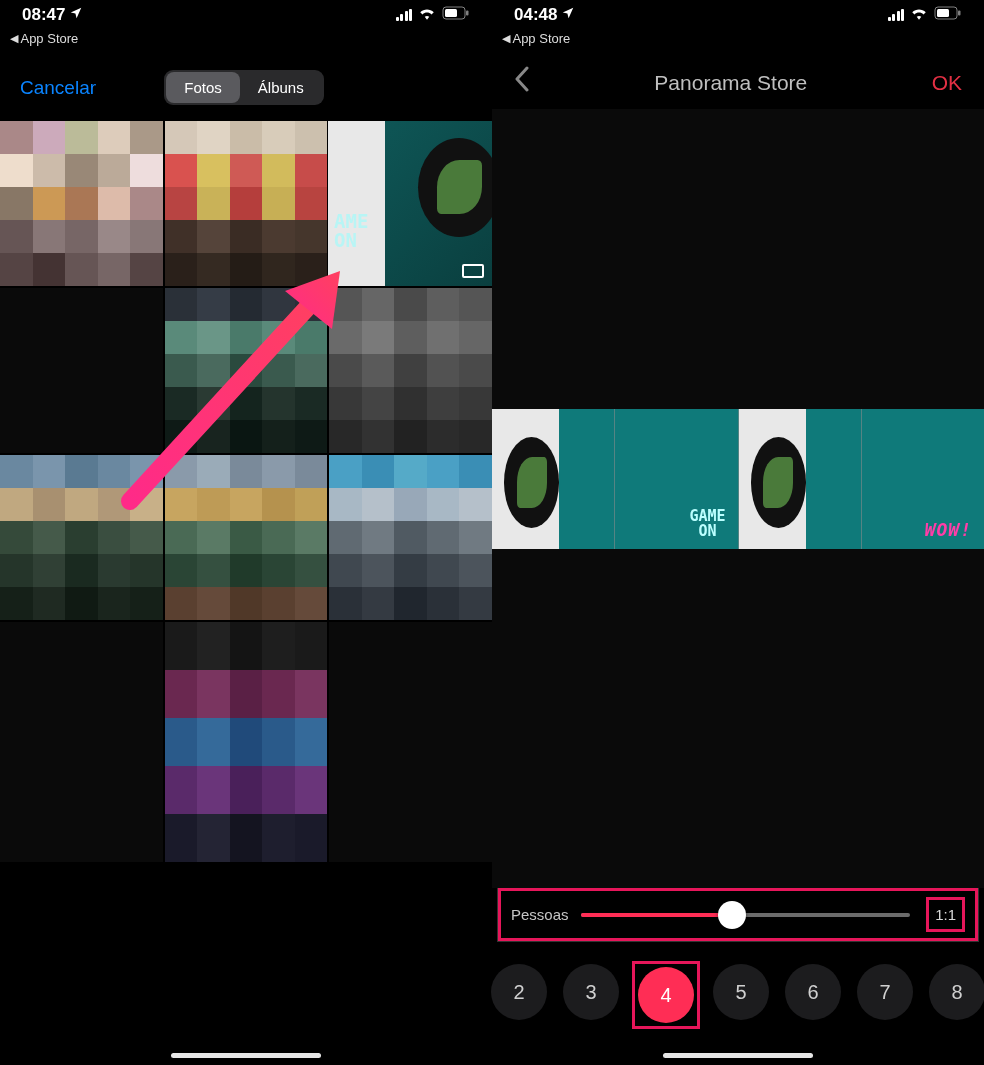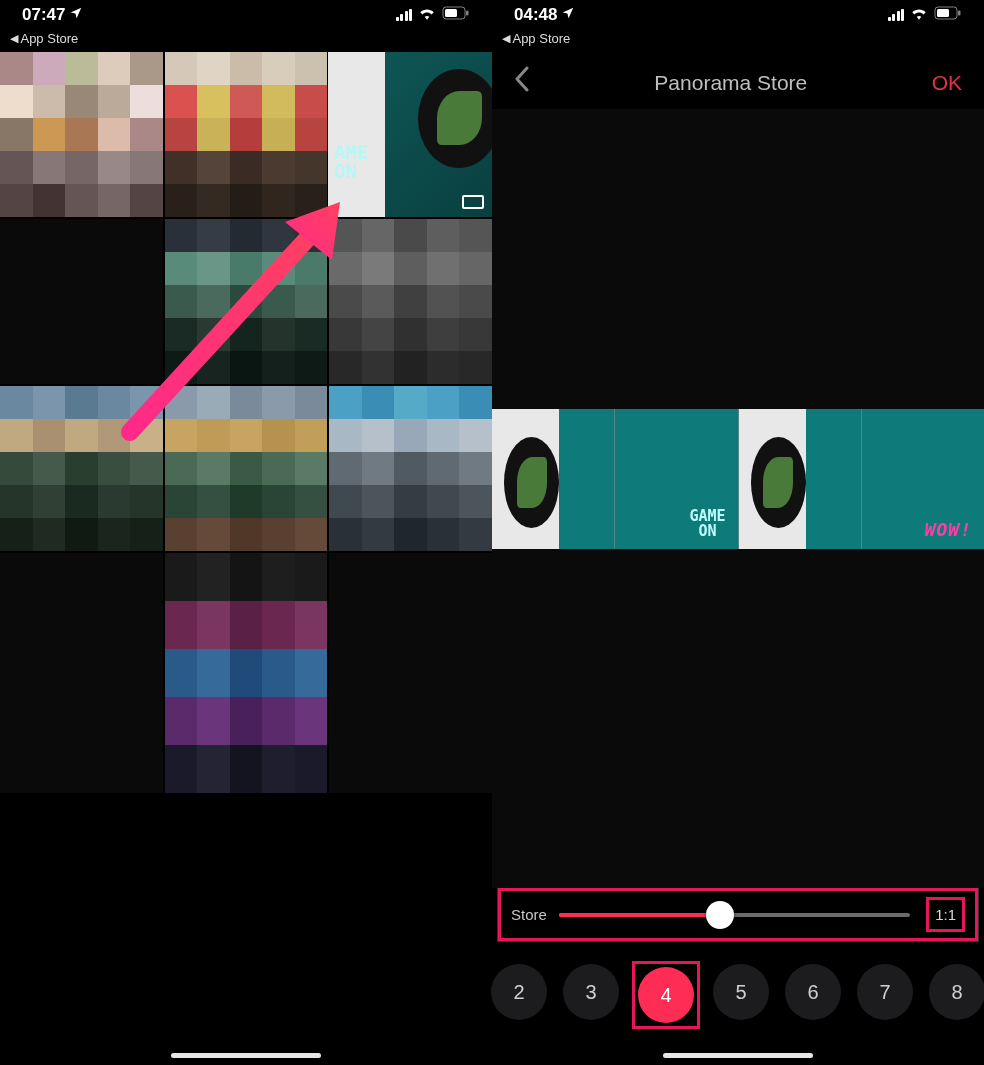--- a/index.html
+++ b/index.html
@@ -201,21 +201,21 @@
   .count-wrap.boxed .count-btn{margin:3px;}
 
 </style>
 </head>
 <body>
 
 <div class="phone">
 
   <div class="status-bar">
     <div class="status-left">
-      <span>07:47</span>
+      <span>08:47</span>
       <span>
         <svg width="14" height="14" viewBox="0 0 24 24">
             <path fill="#fff" d="M3 11l18-8-8 18-2-8-8-2z"></path>
           </svg>
       </span>
     </div>
     <div class="status-right">
       <span class="signal-bars">
         <span class="bar b1"></span>
           <span class="bar b2"></span>
@@ -235,20 +235,28 @@
           </svg>
       </span>
     </div>
   </div>
 
   <div class="breadcrumb">
     <span class="breadcrumb-arrow">◀</span>
     <span>App Store</span>
   </div>
 
+  <div class="picker-header">
+    <button class="cancel-btn">Cancelar</button>
+    <div class="segmented">
+      <button class="seg active">Fotos</button>
+      <button class="seg">Álbuns</button>
+    </div>
+    <span style="width:80px"></span>
+  </div>
 
 
   <div class="photo-grid">
     <div class="grid-row row1">
       <div class="thumb pix">
           <div class="mosaic">
             <div style="background:#a88"></div>
             <div style="background:#cab"></div>
             <div style="background:#bb9"></div>
             <div style="background:#dcb"></div>
@@ -584,21 +592,21 @@
           <div class="water"></div>
       </div>
       <div class="tile">
         <div class="water" style="left:0;width:100%;right:auto"></div>
         <div class="txt wow">WOW!</div>
       </div>
     </div>
   </div>
 
   <div class="height-row">
-    <span class="height-label">Store</span>
+    <span class="height-label">Pessoas</span>
     <div class="slider">
       <div class="track">
           <div class="track-fill"></div>
         </div>
       <div class="thumb-dot"></div>
     </div>
     <button class="ratio-btn">1:1</button>
   </div>
 
   <div class="count-row">

